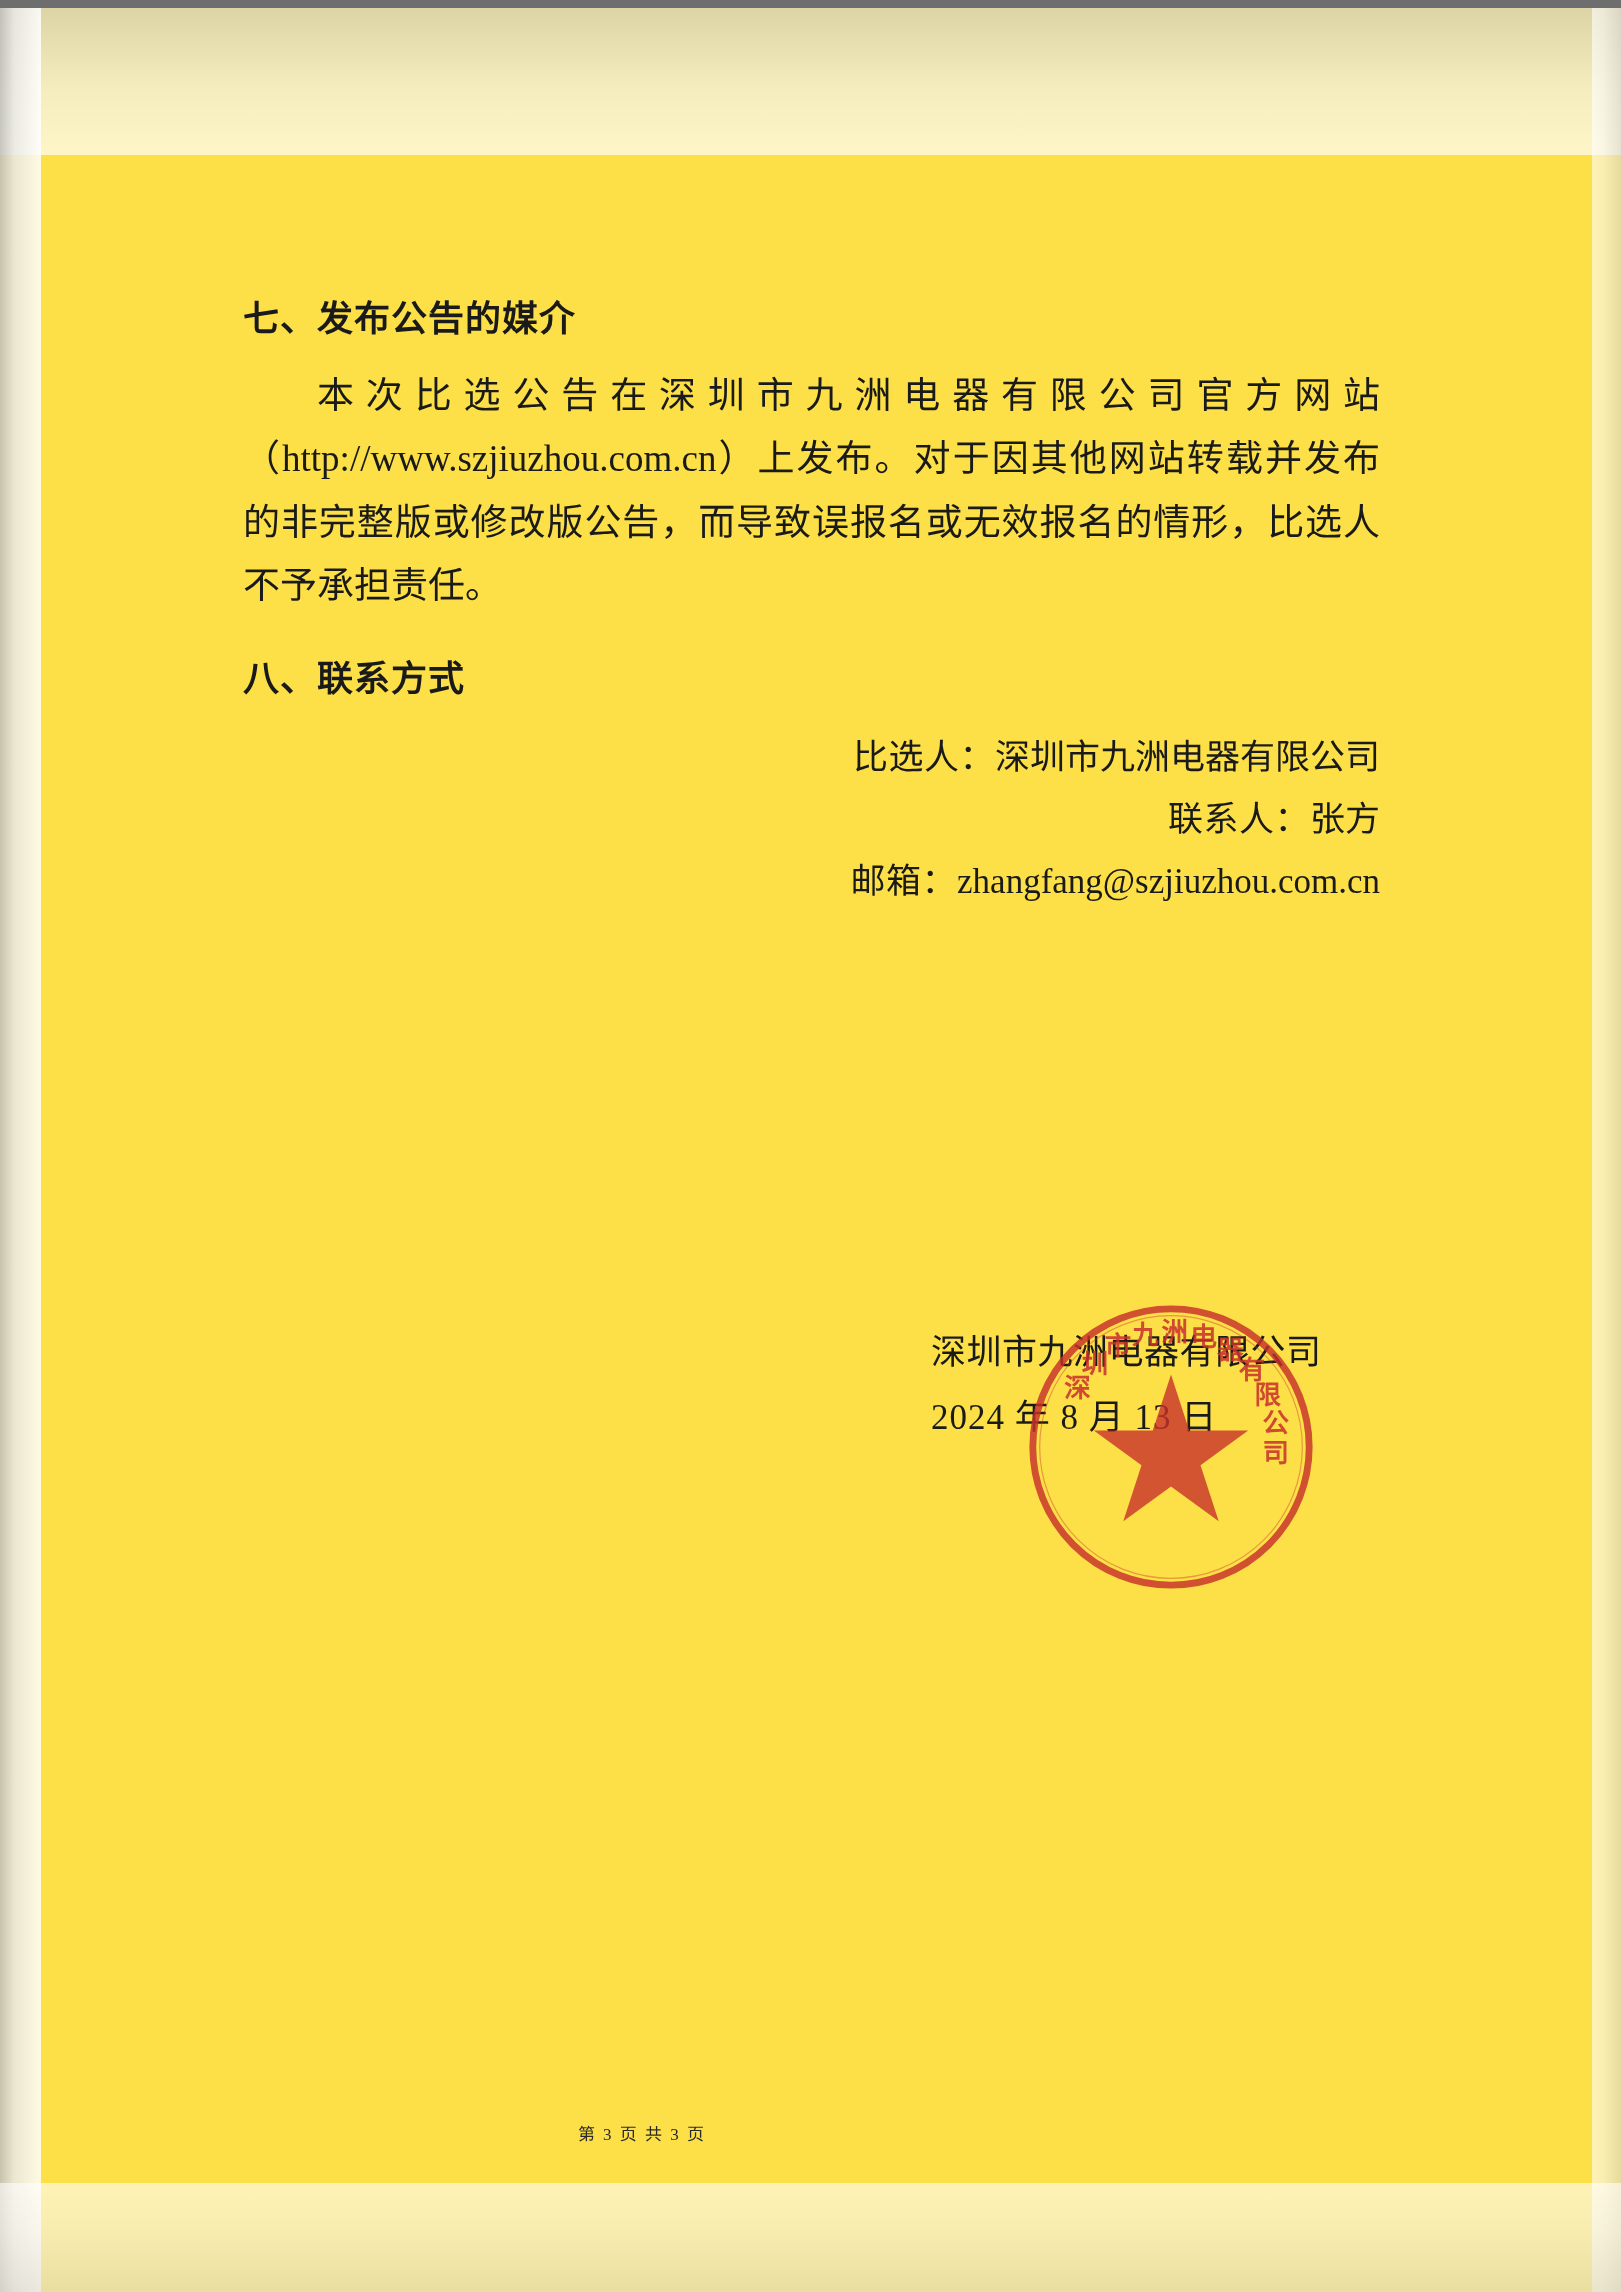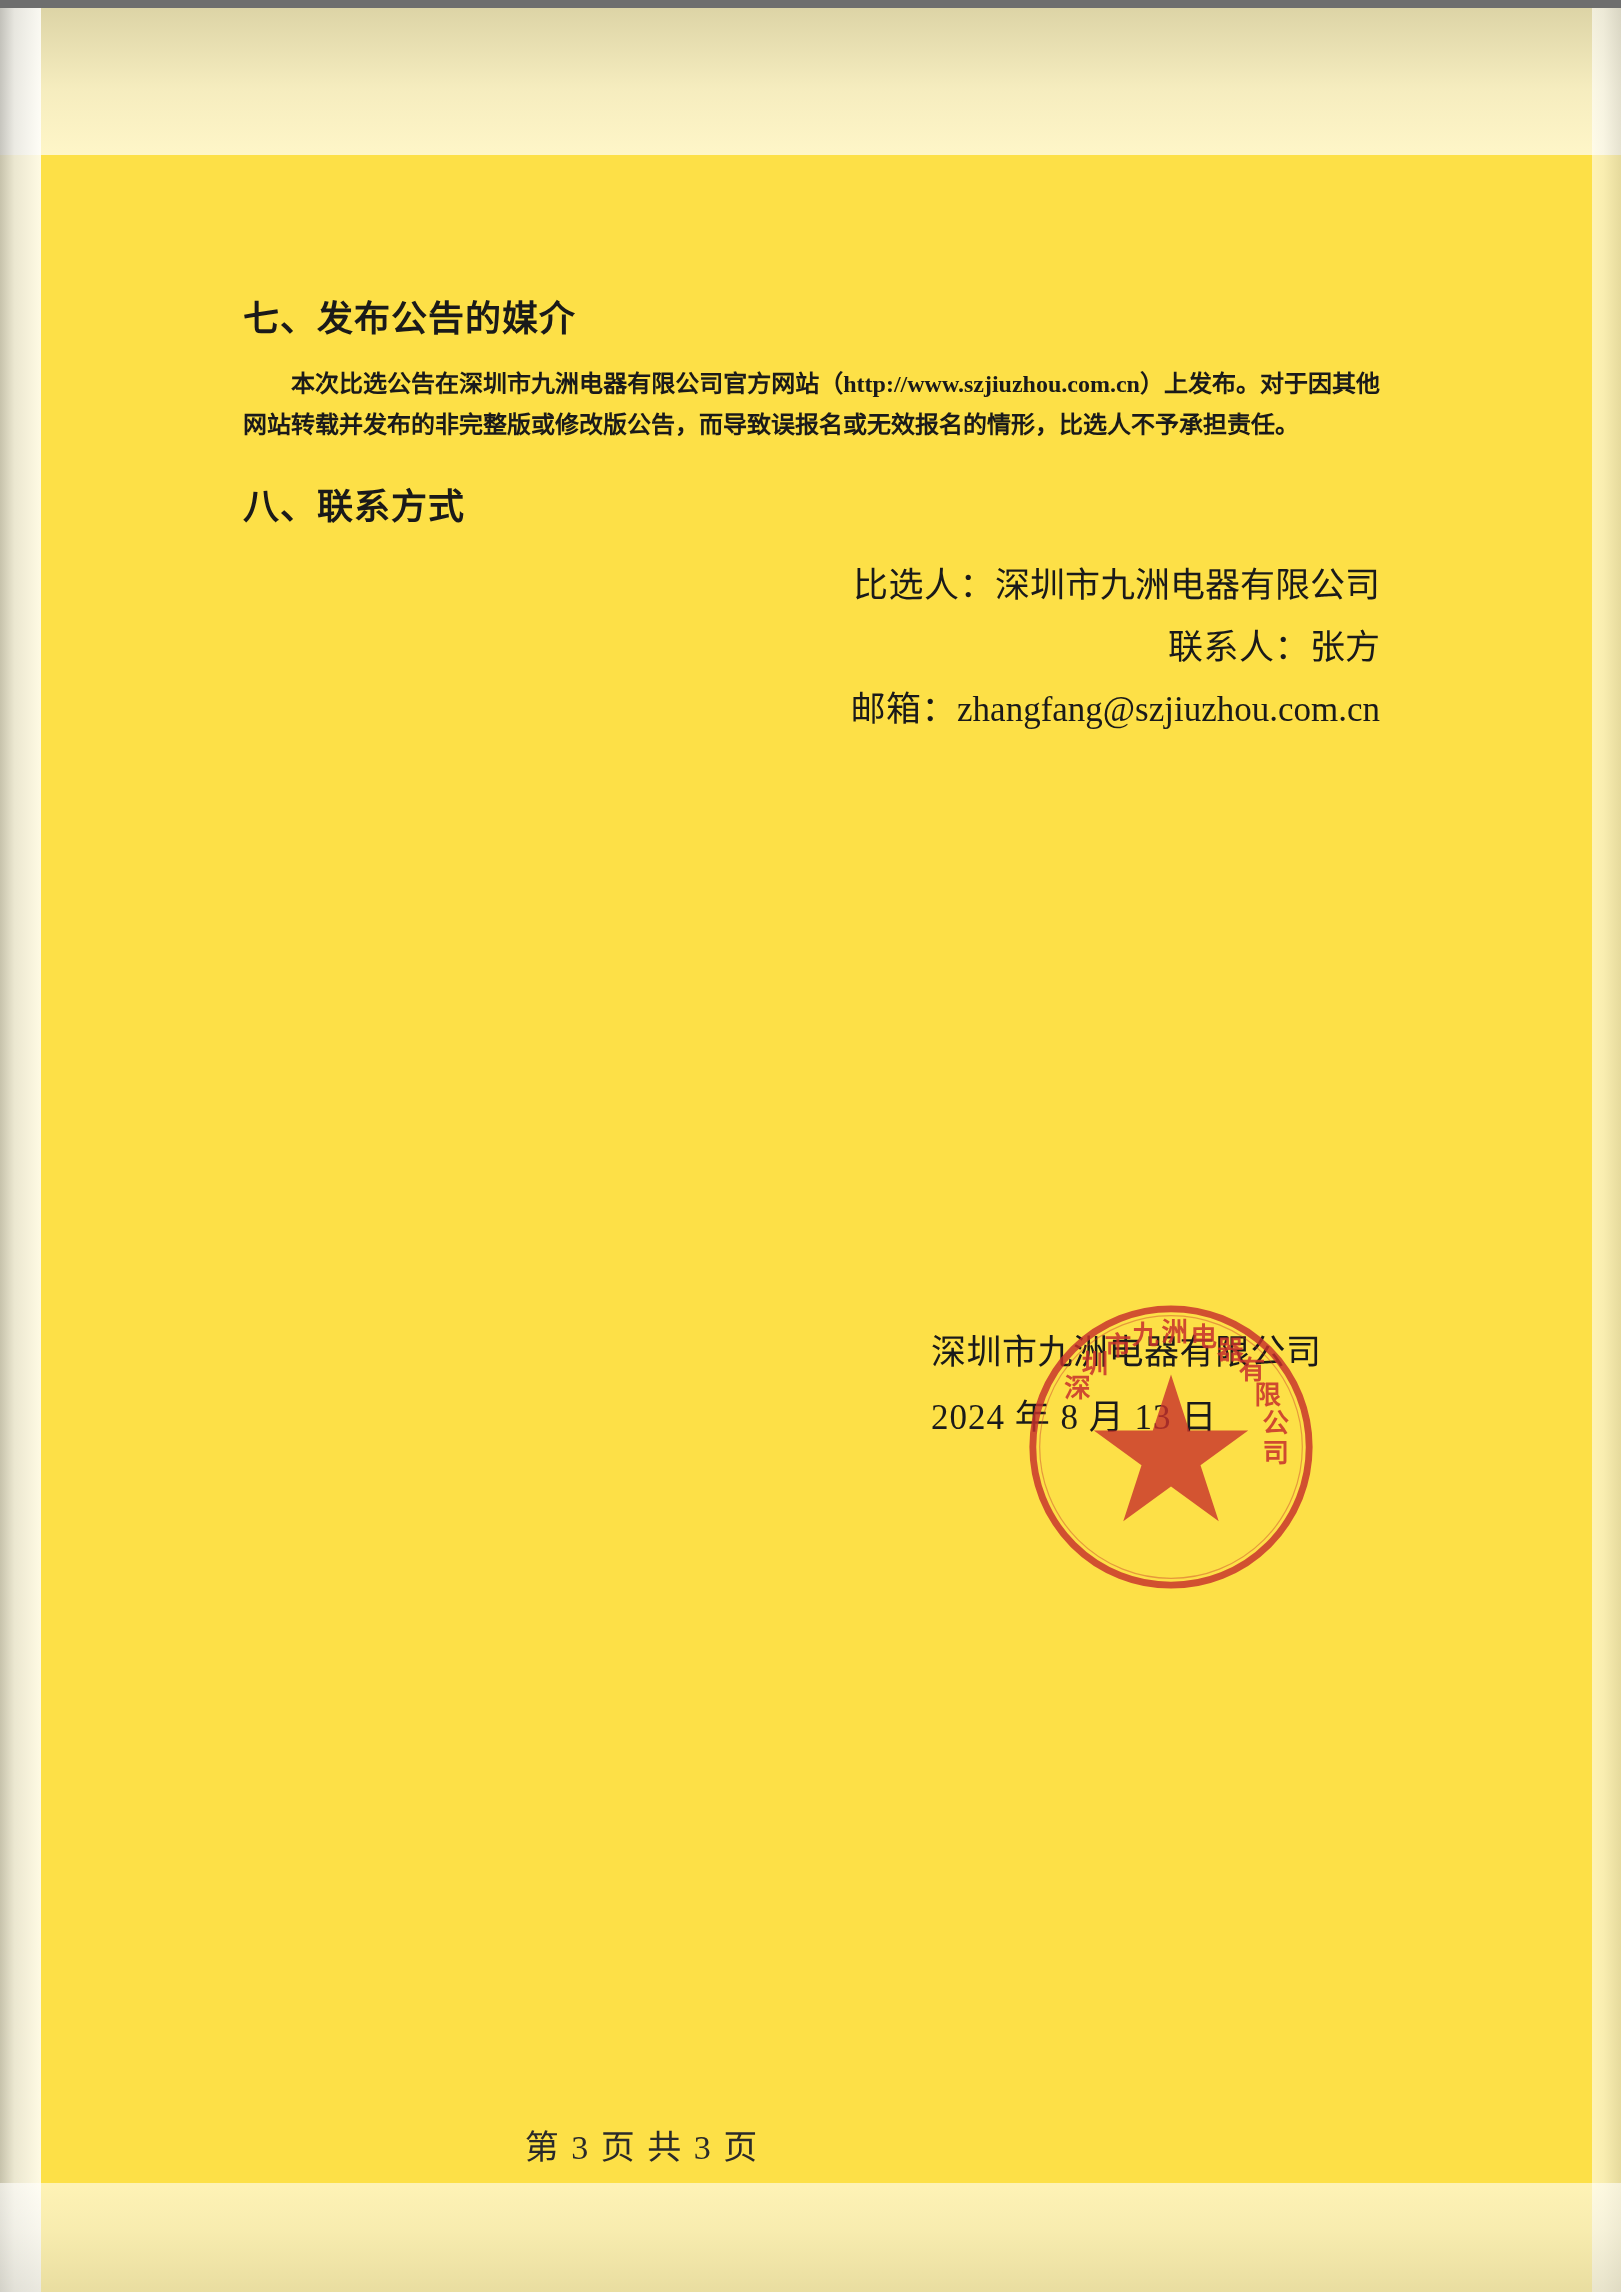--- a/index.html
+++ b/index.html
@@ -64,27 +64,26 @@
     letter-spacing: 1px;
     margin: 0 0 17.6px 0;
     line-height: 1.5;
   }
   .heading.second {
     margin-top: 37px;
     font-family: Liberation Mono, monospace;
   }
 
   .para {
-    font-size: 24px;
+    font-size: 37px;
     line-height: 1.72;
     margin: 0;
     text-align: justify;
     text-justify: inter-ideograph;
     text-indent: 2em;
-    font-weight: bold;
   }
   .para .latin {
     font-family: "Liberation Serif", "DejaVu Serif", serif;
     letter-spacing: 0px;
   }
 
   .contact-list {
     margin: 9.8px 0 0 0;
     padding: 0;
     list-style: none;
@@ -121,21 +120,21 @@
     pointer-events: none;
   }
   .seal svg { display: block; }
 
   .footer {
     position: absolute;
     left: 0;
     top: 2112px;
     width: 1284px;
     text-align: center;
-    font-size: 34px;
+    font-size: 17px;
     letter-spacing: 2px;
     color: #2a2a2a;
   }
 </style>
 </head>
 <body>
 
 <div class="page">
 
   <div class="scan-shade-top"></div>

